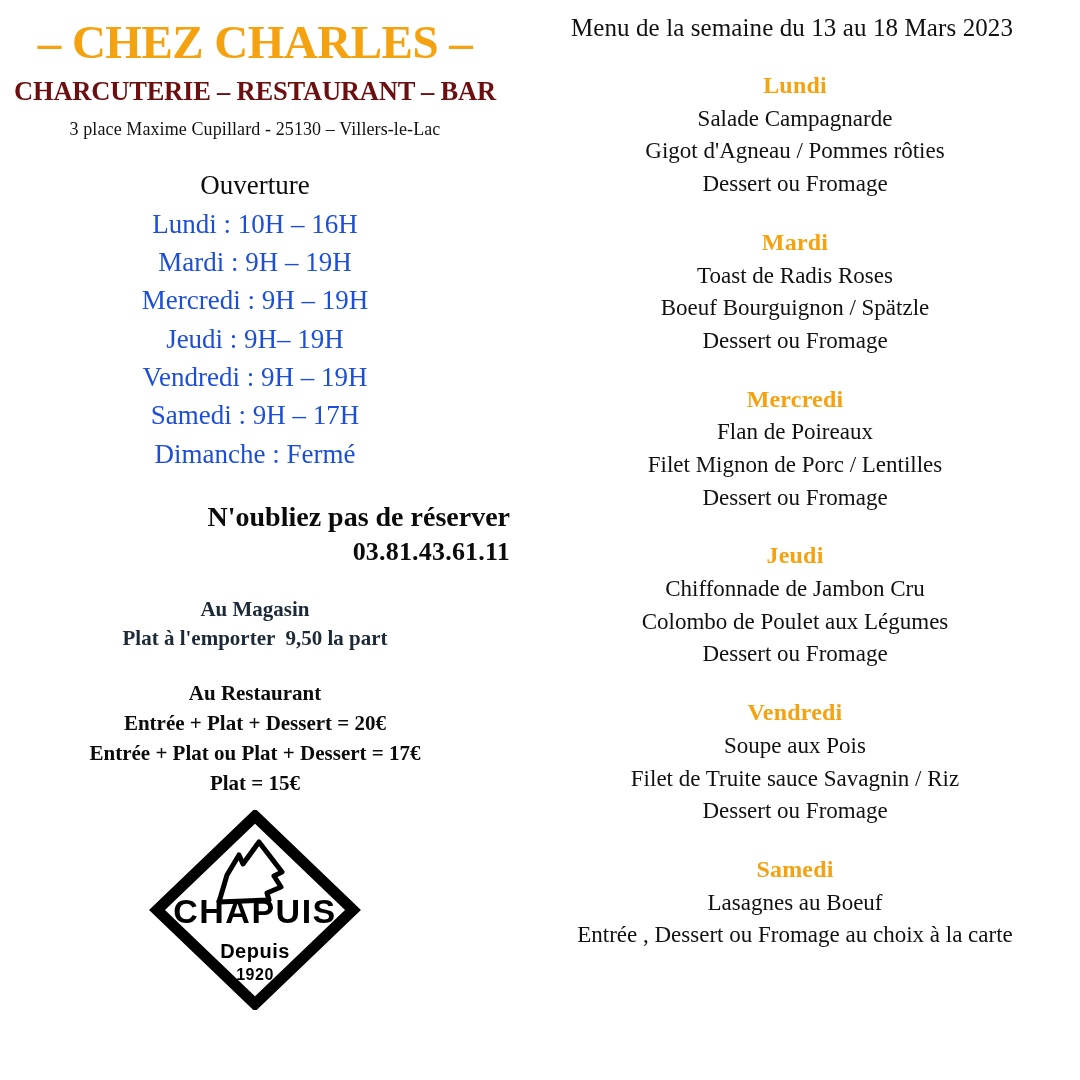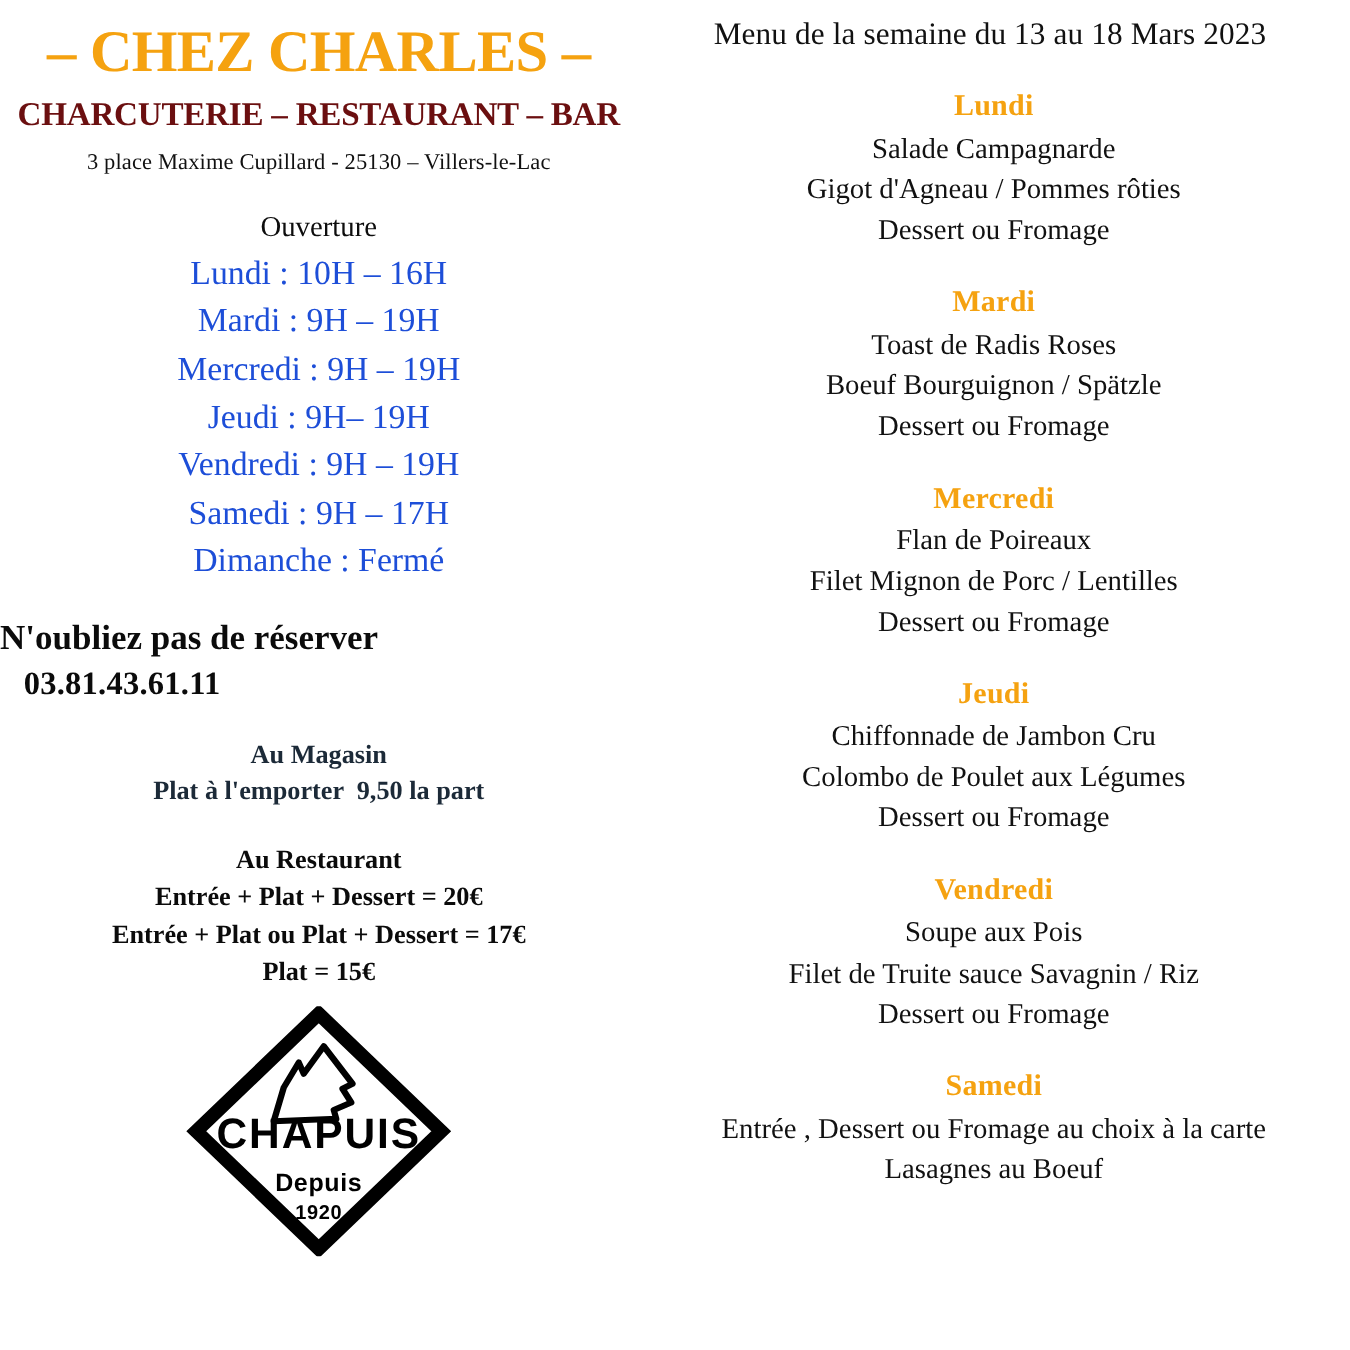--- a/index.html
+++ b/index.html
@@ -58,33 +58,34 @@
     font-size: 18px;
     margin: 12px 0 0 0;
     letter-spacing: 0.1px;
   }
 
   .hours-block {
     margin-top: 26px;
     text-align: center;
   }
   .hours-heading {
-    font-size: 23px;
+    font-size: 27px;
     line-height: 1.42;
     color: #0d0d0d;
   }
   .hours-line {
     font-size: 27px;
     line-height: 1.42;
     color: #1d4ed8;
   }
 
   .reserve-block {
     margin-top: 26px;
-    text-align: left;
+    text-align: right;
+    margin-left: 19px;
   }
   .reserve-title {
     font-size: 28px;
     font-weight: bold;
     color: #0b0b0b;
     line-height: 1.3;
   }
   .reserve-phone {
     font-size: 26px;
     font-weight: bold;
@@ -257,18 +258,18 @@
 
     <div class="day-group">
       <div class="day-name">Vendredi</div>
       <div class="day-dish">Soupe aux Pois</div>
       <div class="day-dish">Filet de Truite sauce Savagnin / Riz</div>
       <div class="day-dish">Dessert ou Fromage</div>
     </div>
 
     <div class="day-group">
       <div class="day-name">Samedi</div>
+      <div class="day-dish">Lasagnes au Boeuf</div>
       <div class="day-dish">Entrée , Dessert ou Fromage au choix à la carte</div>
-      <div class="day-dish">Lasagnes au Boeuf</div>
     </div>
 
   </div>
 </div>
 
 </body></html>

